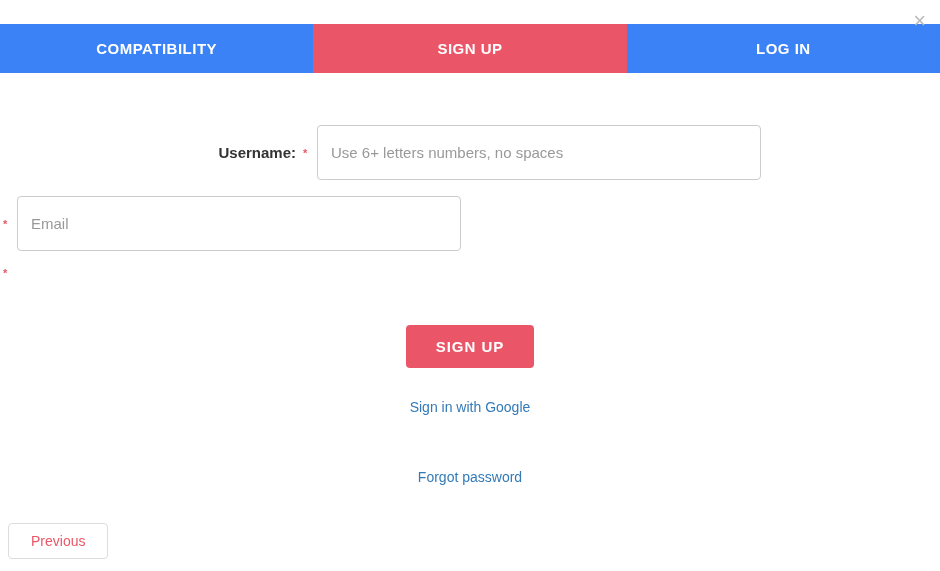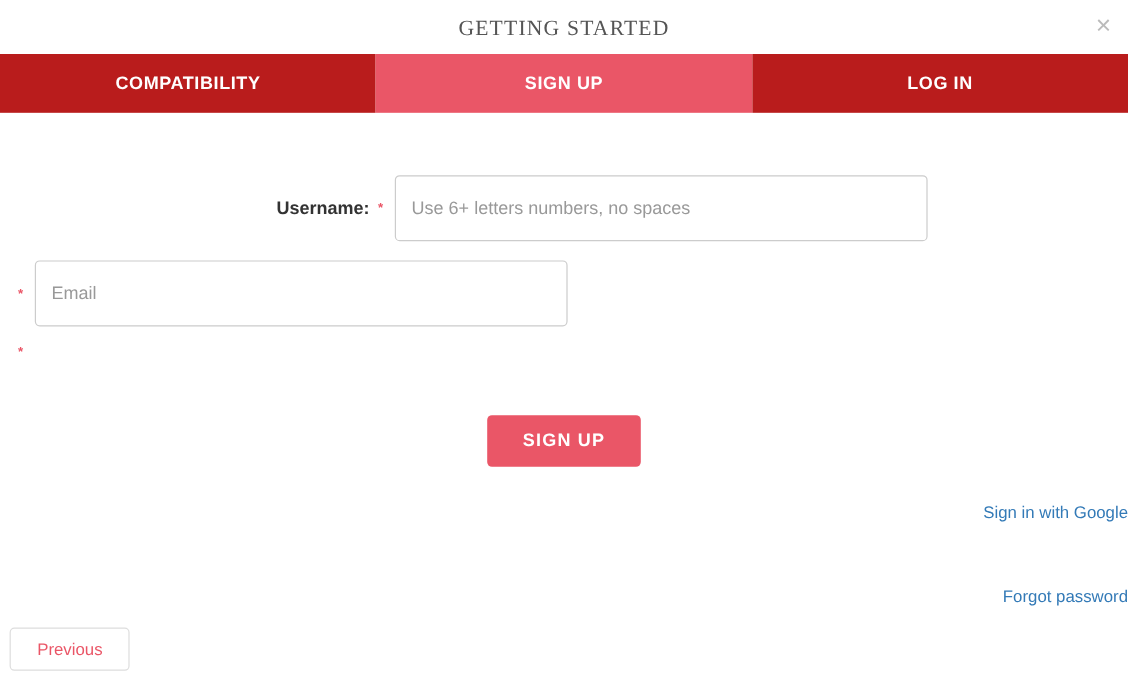--- a/index.html
+++ b/index.html
@@ -43,35 +43,34 @@
     }
     .tab {
       flex: 1;
       text-align: center;
       padding: 16px 0;
       font-size: 15px;
       font-weight: 700;
       letter-spacing: 0.5px;
       cursor: pointer;
       color: #ffffff;
-      background: #b91c1c;
+      background: #3b82f6;
     }
     .tab.active {
       background: #ea5667;
     }
     .form-area {
       padding-top: 52px;
       width: 100%;
     }
     .form-row {
       display: flex;
       align-items: center;
       margin-bottom: 16px;
       width: 100%;
-      padding-left: 12px;
     }
     .form-label {
       width: 300px;
       text-align: right;
       font-size: 15px;
       font-weight: 700;
       color: #333;
       padding-right: 4px;
     }
     .required-mark {
@@ -105,21 +104,21 @@
       color: #ffffff;
       border: none;
       border-radius: 4px;
       padding: 13px 30px;
       font-size: 15px;
       font-weight: 700;
       letter-spacing: 1px;
       cursor: pointer;
     }
     .link-row {
-      text-align: right;
+      text-align: center;
       margin-top: 30px;
     }
     .text-link {
       color: #337ab7;
       font-size: 14px;
       text-decoration: none;
       cursor: pointer;
     }
     .link-row.second {
       margin-top: 52px;
@@ -134,21 +133,20 @@
       border-radius: 4px;
       padding: 9px 22px;
       font-size: 14px;
       cursor: pointer;
     }
   </style>
 </head>
 <body>
 
 <div class="header">
-  <span class="header-title">GETTING STARTED</span>
   <button class="close-btn">×</button>
 </div>
 
 <div class="tabs">
   <div class="tab">COMPATIBILITY</div>
   <div class="tab active">SIGN UP</div>
   <div class="tab">LOG IN</div>
 </div>
 
 <div class="form-area">

